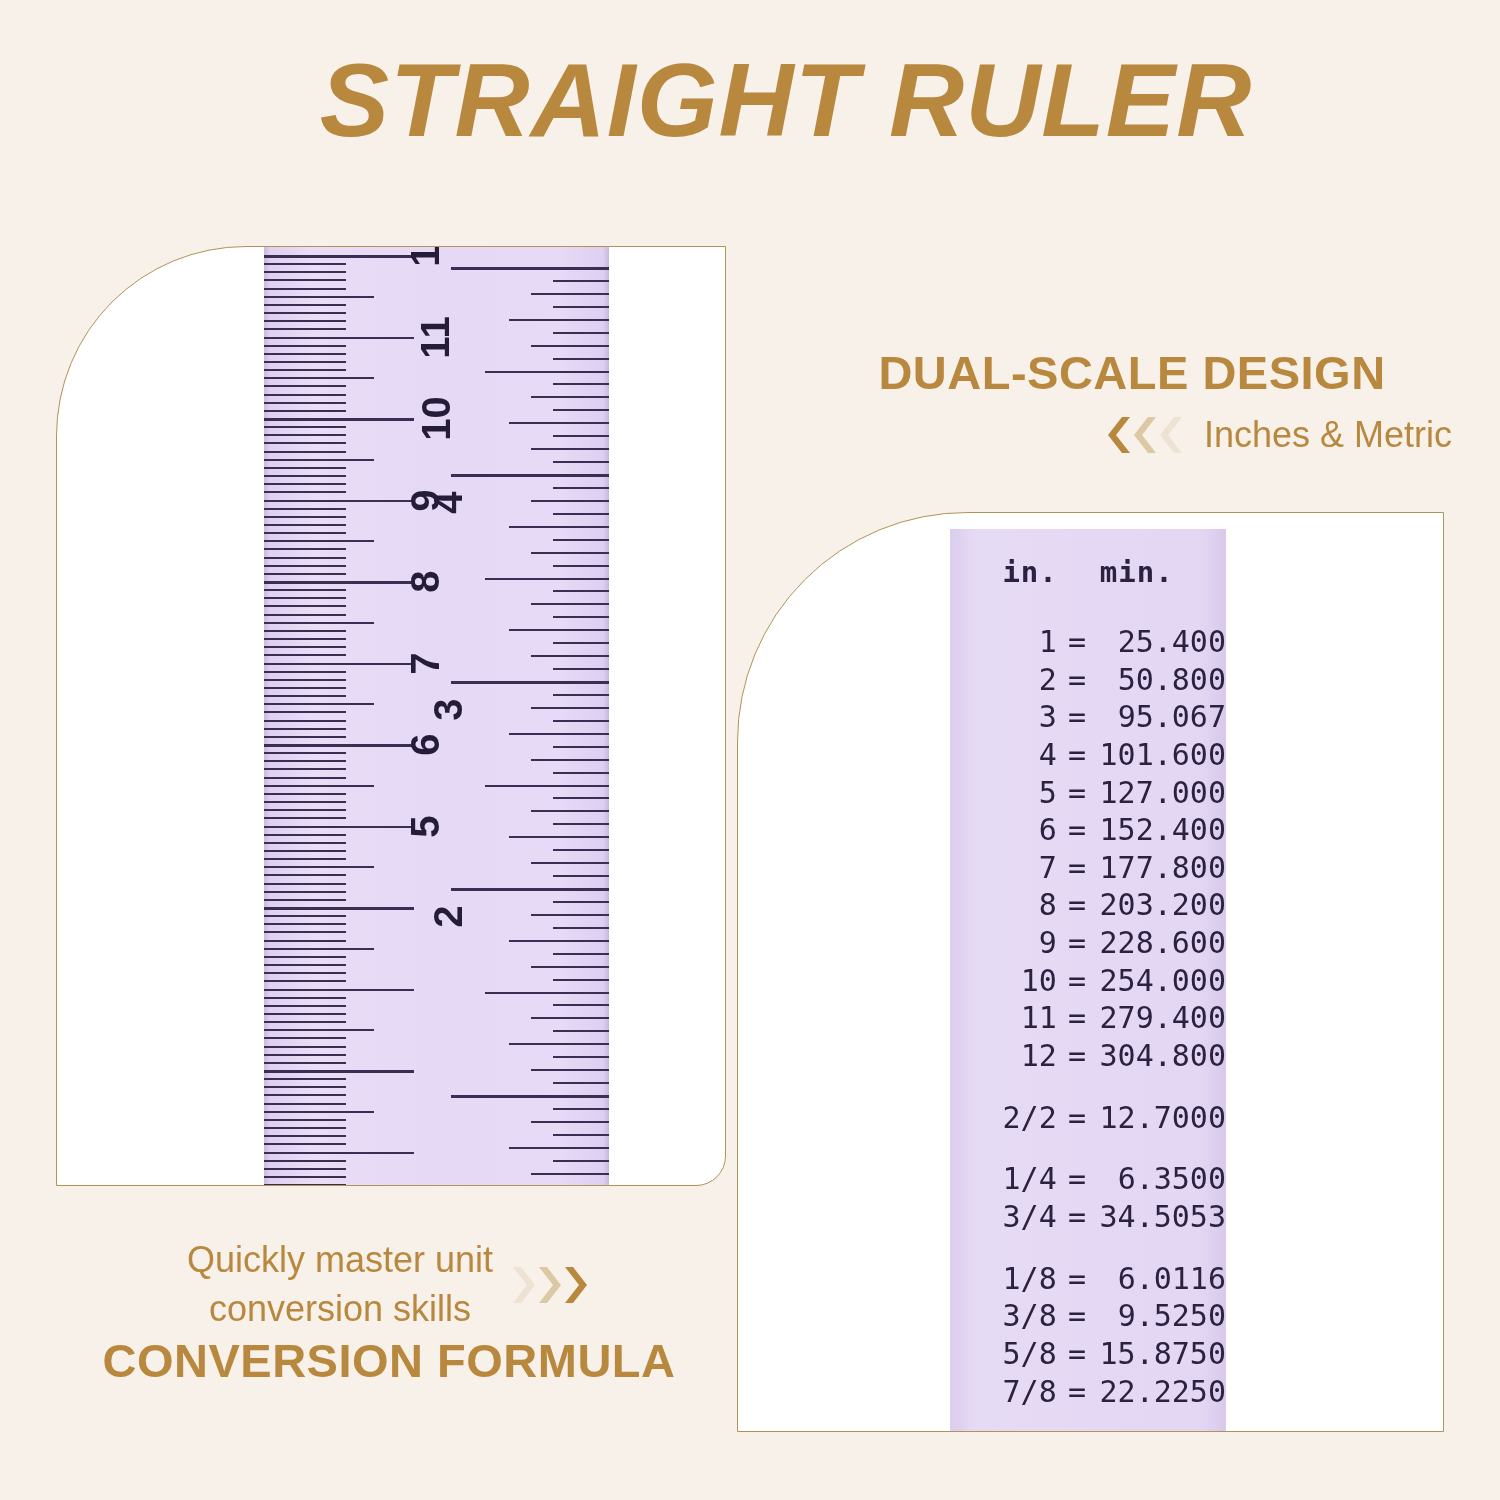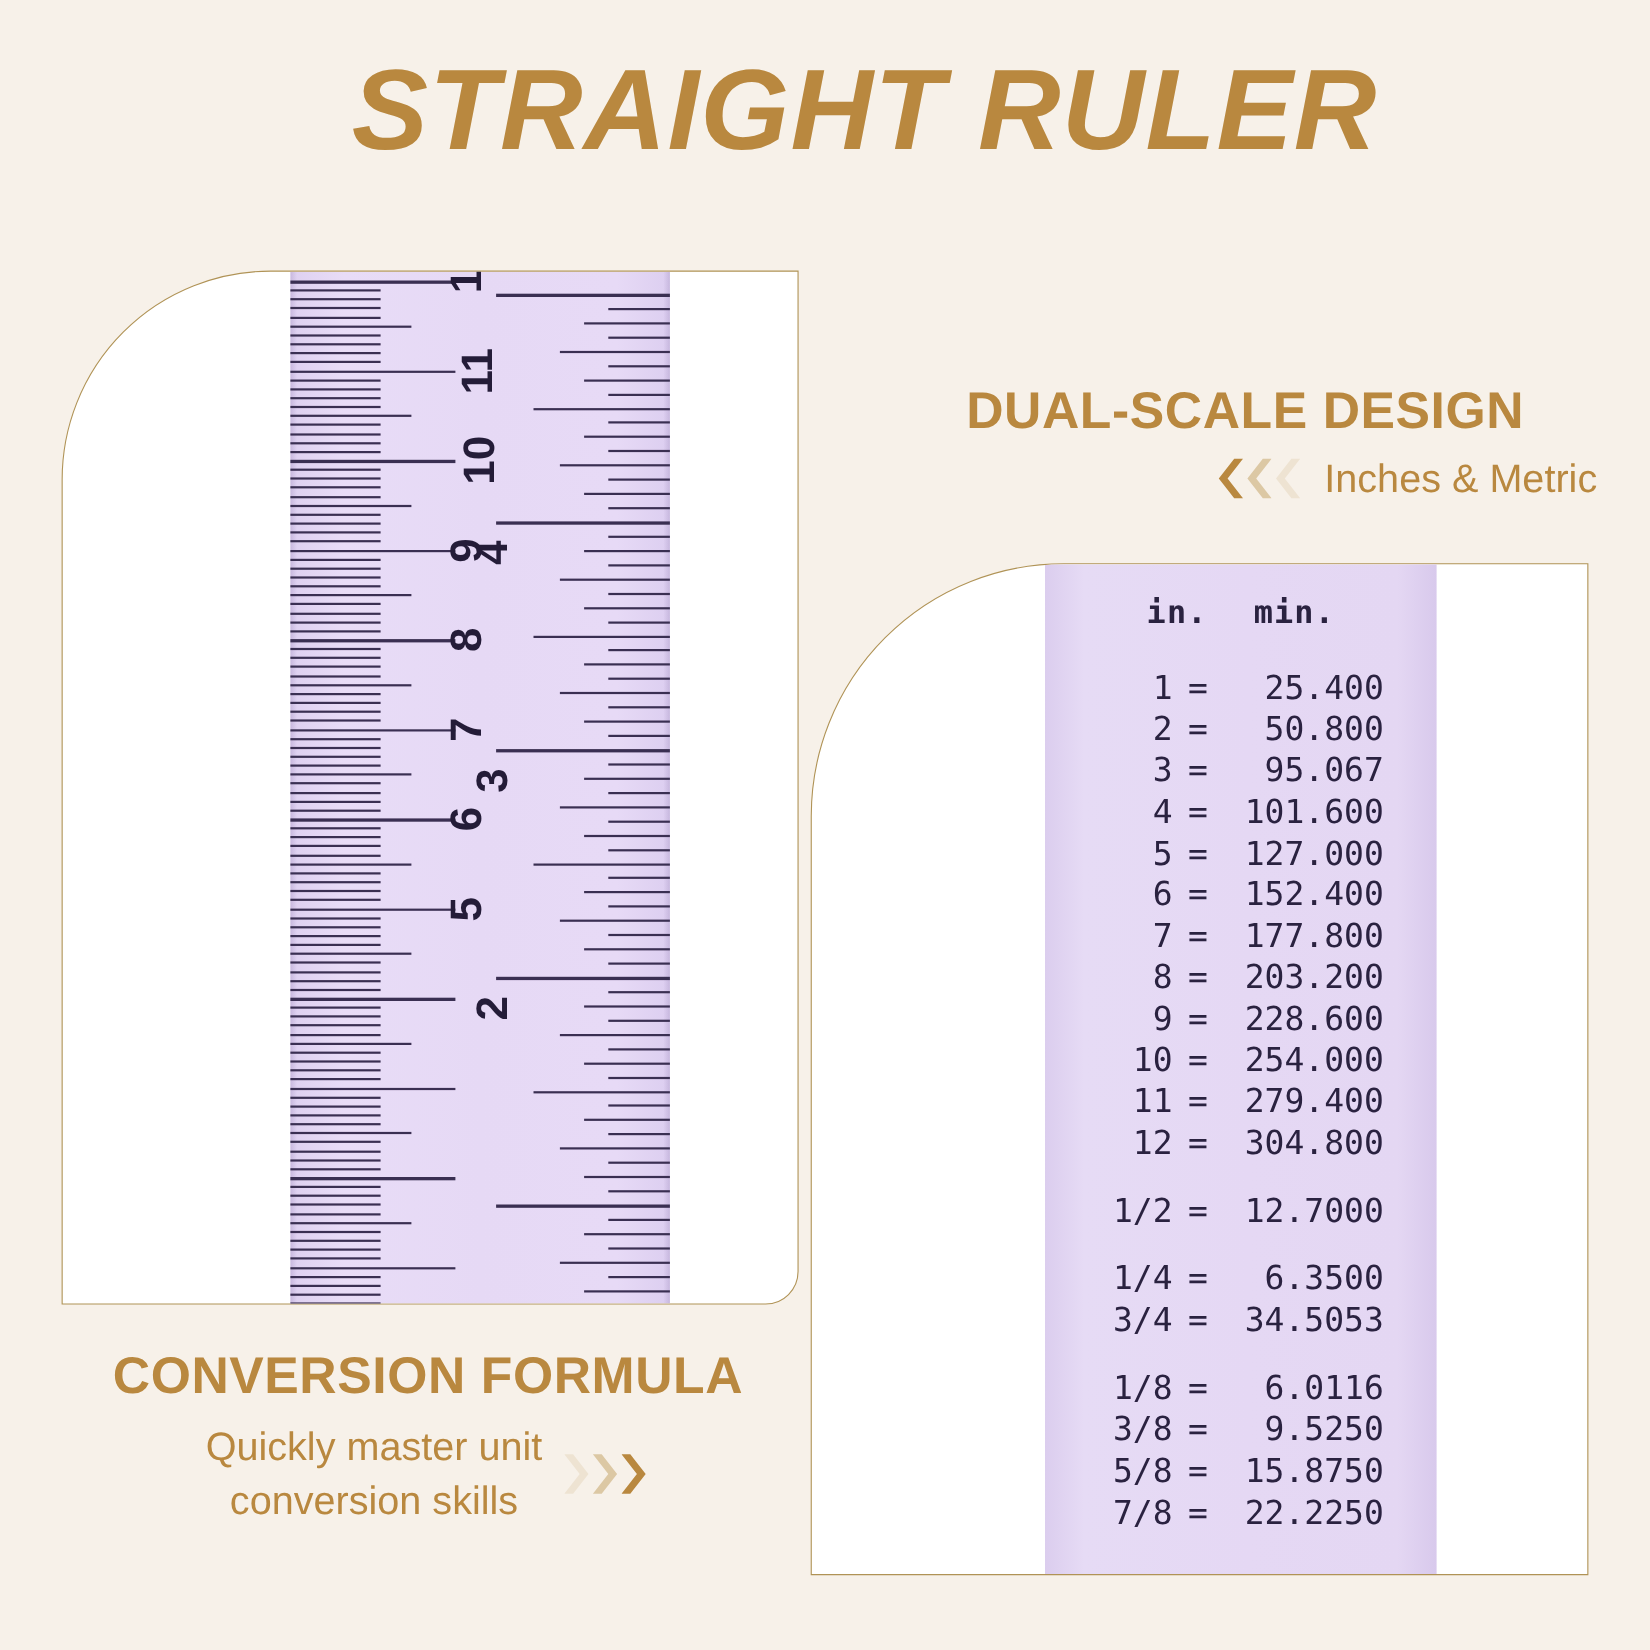--- a/index.html
+++ b/index.html
@@ -73,21 +73,21 @@
     transform:rotate(-90deg);
     transform-origin:center center;
     white-space:nowrap;
   }
   .scale-num.metric{left:150px;}
   .scale-num.inch{right:150px;}
 
   
   #table-strip{
     position:absolute;
-    left:212px;top:0;width:356px;height:100%;
+    left:212px;top:16px;width:276px;height:100%;
     background:linear-gradient(90deg,#dbcdee 0%,#e6dbf5 10%,#e5d8f4 52%,#e4d7f3 90%,#d8c9ec 100%);
   }
   #conv-table{
     position:absolute;left:0;top:26px;width:100%;
     font-family:"DejaVu Sans Mono", monospace;
     color:#2a2240;
   }
   .t-head{
     display:flex;justify-content:center;gap:42px;
     font-size:29px;font-weight:bold;letter-spacing:1px;
@@ -428,21 +428,21 @@
               <span class="c-mm">279.400</span>
             </div>
             <div class="t-row">
               <span class="c-in">12</span>
               <span class="c-eq">=</span>
               <span class="c-mm">304.800</span>
             </div>
           </div>
         <div id="rows-half">
             <div class="t-row gap-top">
-              <span class="c-in">1/2</span>
+              <span class="c-in">2/2</span>
               <span class="c-eq">=</span>
               <span class="c-mm">12.7000</span>
             </div>
           </div>
         <div id="rows-quarter">
             <div class="t-row gap-top">
               <span class="c-in">1/4</span>
               <span class="c-eq">=</span>
               <span class="c-mm">6.3500</span>
             </div>
@@ -496,21 +496,20 @@
             <svg viewBox="0 0 26 40">
               <path d="M18 2 L4 20 L18 38 L26 38 L12 20 L26 2 Z" fill="#eee3d2"></path>
             </svg>
           </span>
         </div>
       <div id="dual-sub">Inches &amp; Metric</div>
     </div>
   </div>
 
   <div id="conv-block">
-    <div id="conv-title">CONVERSION FORMULA</div>
     <div id="conv-sub-row">
       <div id="conv-sub">
         <div>Quickly master unit</div>
         <div>conversion skills</div>
       </div>
       <div class="chev-group" id="chev-right">
           <span class="chev">
             <svg viewBox="0 0 26 40">
               <path d="M8 2 L22 20 L8 38 L0 38 L14 20 L0 2 Z" fill="#eee3d2"></path>
             </svg>
@@ -520,15 +519,16 @@
               <path d="M8 2 L22 20 L8 38 L0 38 L14 20 L0 2 Z" fill="#dcc8a4"></path>
             </svg>
           </span>
           <span class="chev">
             <svg viewBox="0 0 26 40">
               <path d="M8 2 L22 20 L8 38 L0 38 L14 20 L0 2 Z" fill="#b9883f"></path>
             </svg>
           </span>
         </div>
     </div>
+    <div id="conv-title">CONVERSION FORMULA</div>
   </div>
 
 </div>
 
 </body></html>

